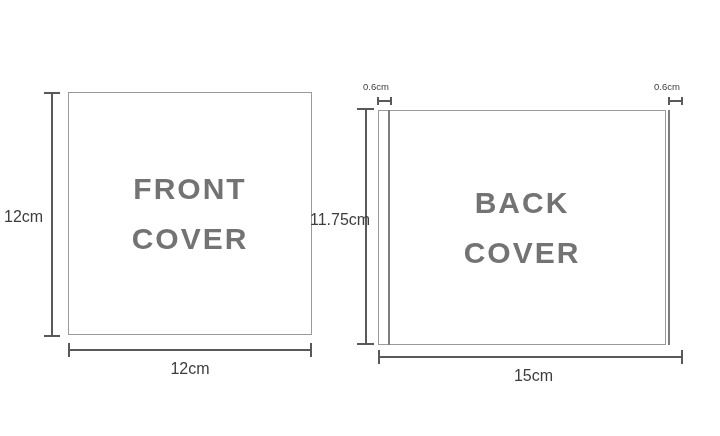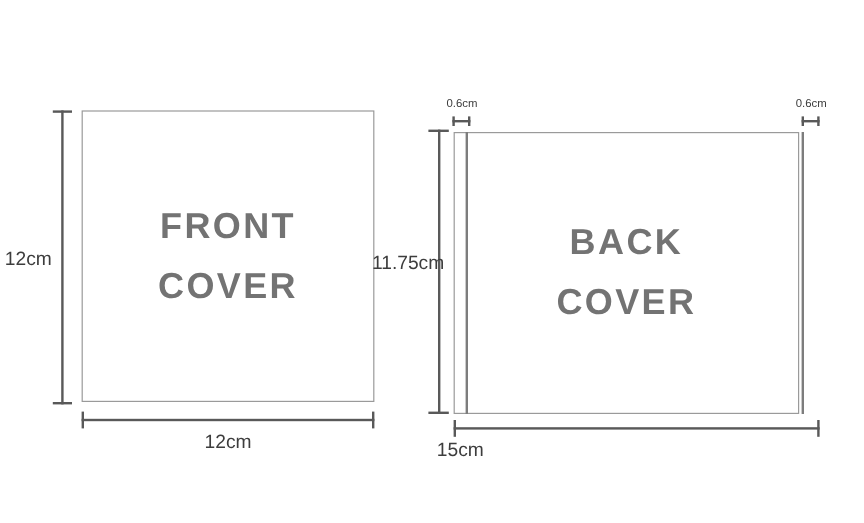--- a/index.html
+++ b/index.html
@@ -62,22 +62,22 @@
   .dim-label{
     position:absolute;
     font-size:16px;
     color:#3d3d3d;
     line-height:12px;
     white-space:nowrap;
   }
   .front-height-label{left:4px;top:211px;width:36px;text-align:right;}
   .front-width-label{left:68px;top:363px;width:244px;text-align:center;}
   .back-height-label{left:310px;top:214px;width:52px;text-align:right;}
-  .back-width-label{left:364px;top:370px;width:305px;}
-  .spine-label{font-size:9.5px;width:44px;text-align:center;}
+  .back-width-label{left:381px;top:370px;width:305px;text-align:center;}
+  .spine-label{font-size:9.5px;width:44px;text-align:left;}
   .spine-label-left{left:363px;top:81px;}
   .spine-label-right{left:654px;top:81px;}
 </style>
 </head>
 <body>
 
 <div class="stage">
 
   <div class="box front-box">
     <div class="watermark">

